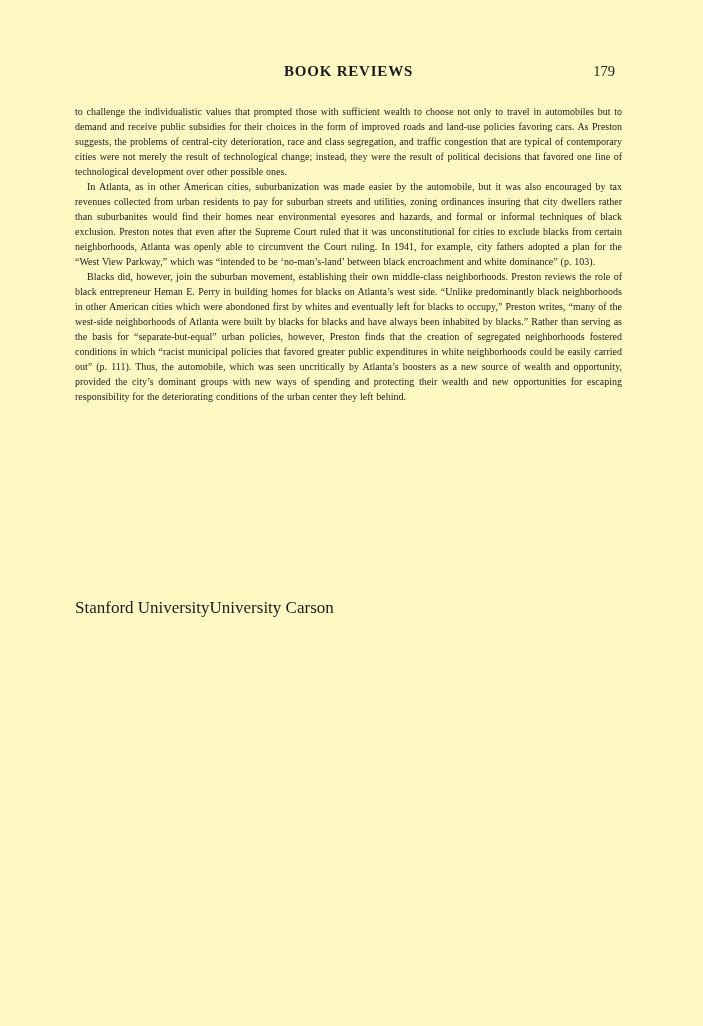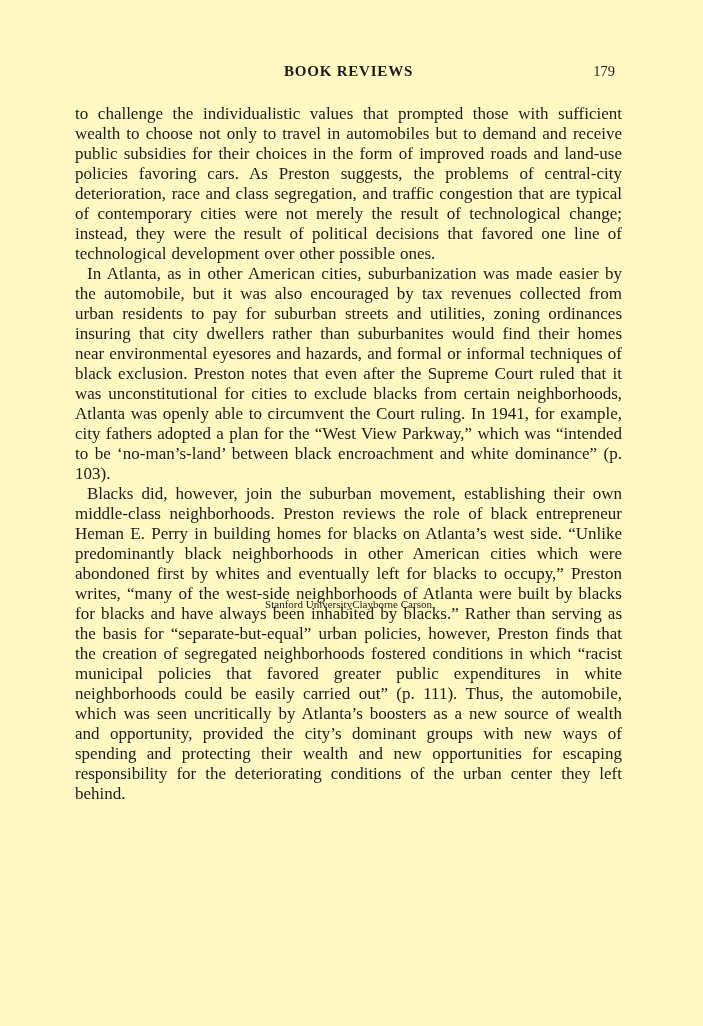--- a/index.html
+++ b/index.html
@@ -39,55 +39,55 @@
     right: 7px;
     top: 0;
     font-size: 14.5px;
   }
   .body-text {
     position: absolute;
     left: 75px;
     top: 104px;
     width: 547px;
     text-align: justify;
-    font-size: 17px;
-    line-height: 20px;
+    font-size: 10px;
+    line-height: 15px;
     word-spacing: 0.04em;
   }
   .para {
     margin: 0;
     padding: 0;
   }
   .para.indent {
     text-indent: 12px;
   }
   .signature {
     position: absolute;
     left: 75px;
     top: 598px;
     width: 547px;
     display: flex;
-    justify-content: center;
-    font-size: 11px;
+    justify-content: flex-start;
+    font-size: 17px;
   }
 </style>
 </head>
 <body>
 
 <div class="page">
 
   <div class="running-head">
     <span class="head-title">BOOK REVIEWS</span>
     <span class="page-number">179</span>
   </div>
 
   <div class="body-text">
     <p class="para no-indent">to challenge the individualistic values that prompted those with sufficient wealth to choose not only to travel in automobiles but to demand and receive public subsidies for their choices in the form of improved roads and land-use policies favoring cars. As Preston suggests, the problems of central-city deterioration, race and class segregation, and traffic congestion that are typical of contemporary cities were not merely the result of technological change; instead, they were the result of political decisions that favored one line of technological development over other possible ones.</p>
     <p class="para indent">In Atlanta, as in other American cities, suburbanization was made easier by the automobile, but it was also encouraged by tax revenues collected from urban residents to pay for suburban streets and utilities, zoning ordinances insuring that city dwellers rather than suburbanites would find their homes near environmental eyesores and hazards, and formal or informal techniques of black exclusion. Preston notes that even after the Supreme Court ruled that it was unconstitutional for cities to exclude blacks from certain neighborhoods, Atlanta was openly able to circumvent the Court ruling. In 1941, for example, city fathers adopted a plan for the “West View Parkway,” which was “intended to be ‘no-man’s-land’ between black encroachment and white dominance” (p. 103).</p>
     <p class="para indent">Blacks did, however, join the suburban movement, establishing their own middle-class neighborhoods. Preston reviews the role of black entrepreneur Heman E. Perry in building homes for blacks on Atlanta’s west side. “Unlike predominantly black neighborhoods in other American cities which were abondoned first by whites and eventually left for blacks to occupy,” Preston writes, “many of the west-side neighborhoods of Atlanta were built by blacks for blacks and have always been inhabited by blacks.” Rather than serving as the basis for “separate-but-equal” urban policies, however, Preston finds that the creation of segregated neighborhoods fostered conditions in which “racist municipal policies that favored greater public expenditures in white neighborhoods could be easily carried out” (p. 111). Thus, the automobile, which was seen uncritically by Atlanta’s boosters as a new source of wealth and opportunity, provided the city’s dominant groups with new ways of spending and protecting their wealth and new opportunities for escaping responsibility for the deteriorating conditions of the urban center they left behind.</p>
   </div>
 
   <div class="signature">
     <span>Stanford University</span>
-    <span>Clayborne Carson</span>
+    <span>University Carson</span>
   </div>
 
 </div>
 
 </body></html>

